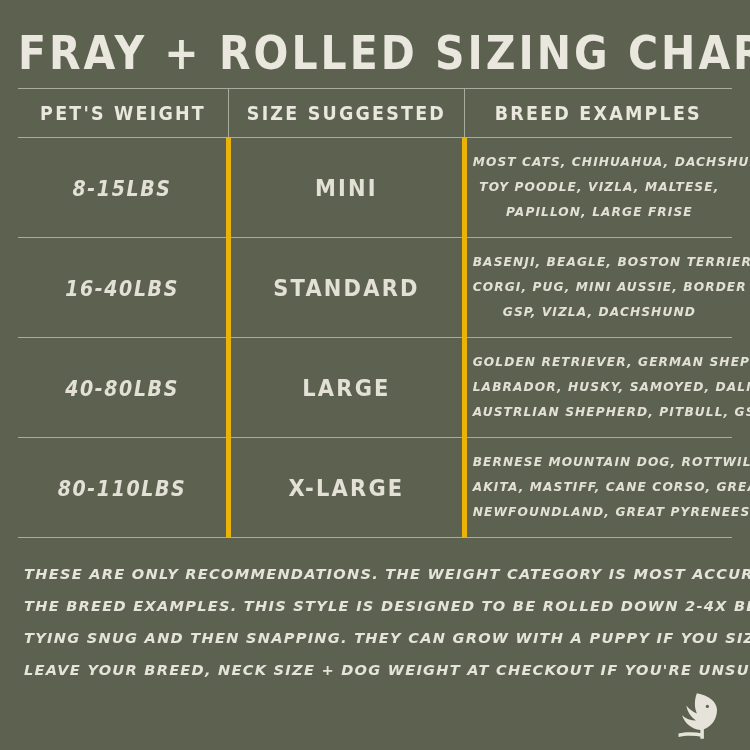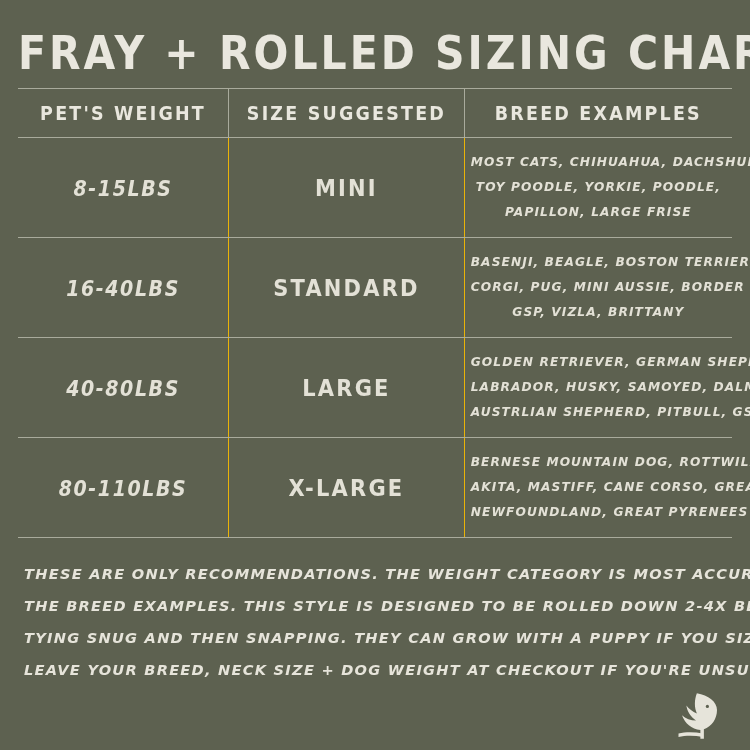--- a/index.html
+++ b/index.html
@@ -63,21 +63,21 @@
   }
   table.chart td {
     border-bottom: 1px solid #a9ab9c;
     vertical-align: middle;
     text-align: center;
     padding: 12px 6px;
     color: #e3e1d6;
   }
   table.chart td.weight,
   table.chart td.size {
-    border-right: 1px solid #eab308;
+    border-right: 5px solid #eab308;
   }
   .weight-txt {
     font-size: 19px;
     font-weight: bold;
     letter-spacing: 1.6px;
     font-style: italic;
     transform: scaleY(1.08);
     display: inline-block;
   }
   .size-txt {
@@ -141,31 +141,31 @@
           <th class="size" style="border-right:1px solid #a9ab9c;">SIZE SUGGESTED</th>
           <th>BREED EXAMPLES</th>
         </tr>
       </thead>
       <tbody>
         <tr>
           <td class="weight"><span class="weight-txt">8-15LBS</span></td>
           <td class="size"><span class="size-txt">MINI</span></td>
           <td>
             <div class="breed-line">MOST CATS, CHIHUAHUA, DACHSHUND,</div>
-            <div class="breed-line">TOY POODLE, YORKIE, POODLE,</div>
+            <div class="breed-line">TOY POODLE, VIZLA, MALTESE,</div>
             <div class="breed-line">PAPILLON, LARGE FRISE</div>
           </td>
         </tr>
         <tr>
           <td class="weight"><span class="weight-txt">16-40LBS</span></td>
           <td class="size"><span class="size-txt">STANDARD</span></td>
           <td>
             <div class="breed-line">BASENJI, BEAGLE, BOSTON TERRIER,</div>
             <div class="breed-line">CORGI, PUG, MINI AUSSIE, BORDER COLLIE,</div>
-            <div class="breed-line">GSP, VIZLA, BRITTANY</div>
+            <div class="breed-line">GSP, VIZLA, DACHSHUND</div>
           </td>
         </tr>
         <tr>
           <td class="weight"><span class="weight-txt">40-80LBS</span></td>
           <td class="size"><span class="size-txt">LARGE</span></td>
           <td>
             <div class="breed-line">GOLDEN RETRIEVER, GERMAN SHEPHERD,</div>
             <div class="breed-line">LABRADOR, HUSKY, SAMOYED, DALMATION,</div>
             <div class="breed-line">AUSTRLIAN SHEPHERD, PITBULL, GSP, VIZLA</div>
           </td>

